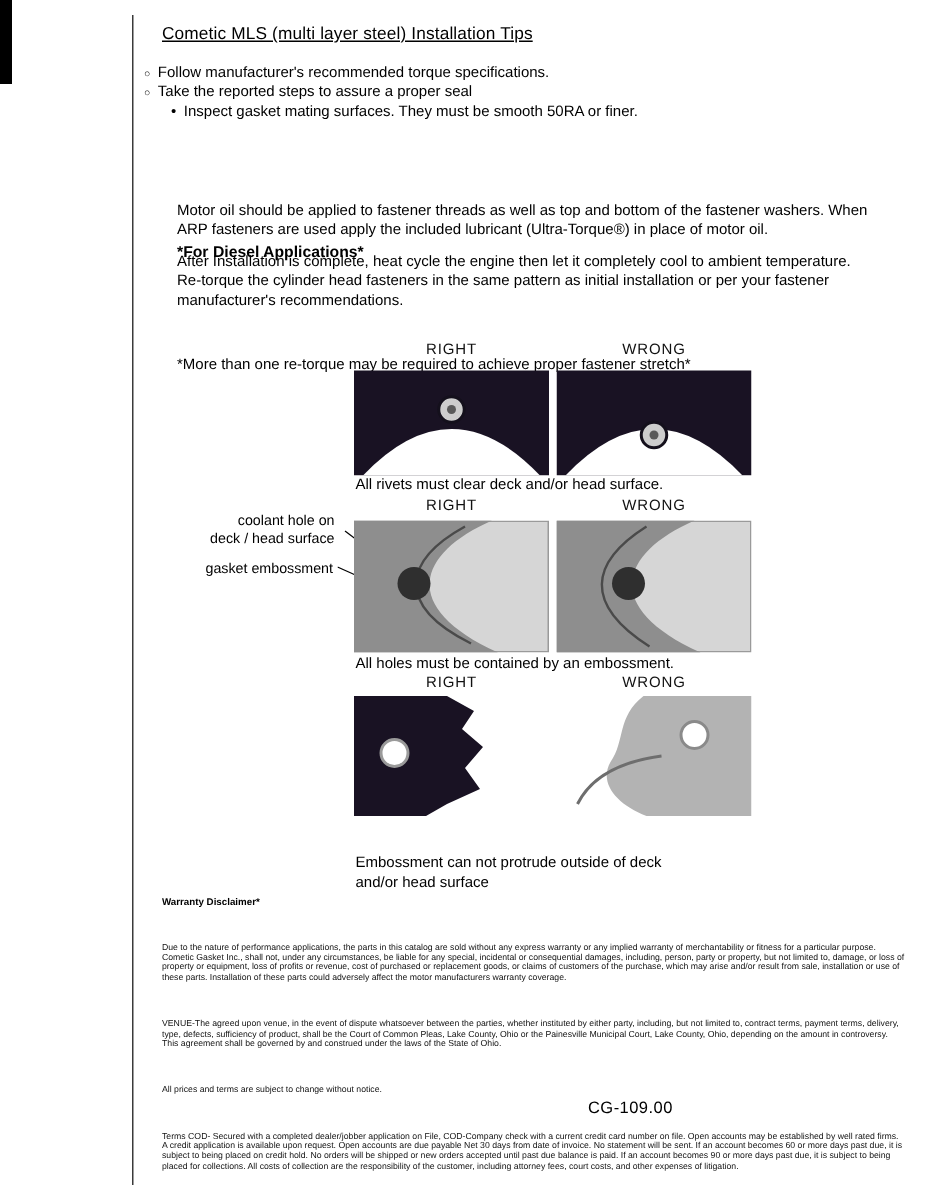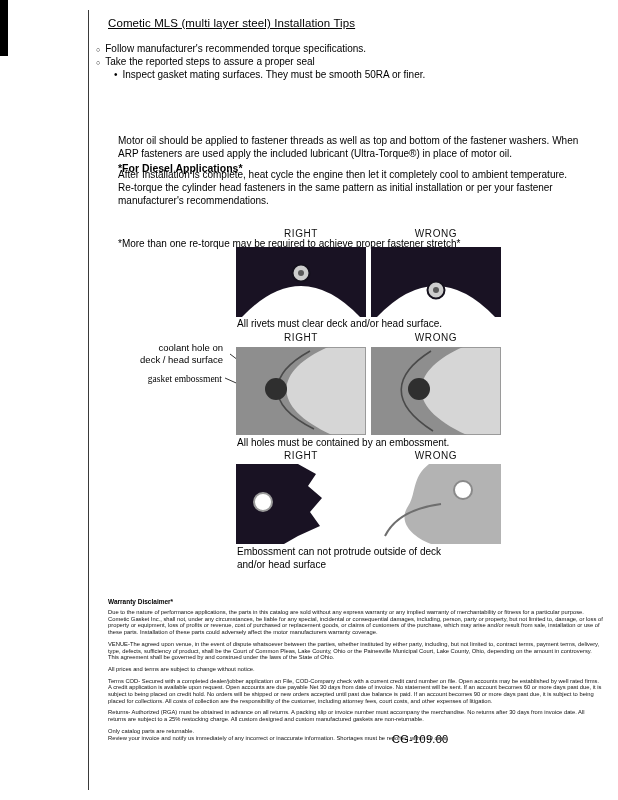--- a/index.html
+++ b/index.html
@@ -21,25 +21,25 @@
   .diesel-heading { position:absolute; left:118px; top:118px; font-size:10.5px; font-weight:bold;margin-top:44px; }
   .para { position:absolute; left:118px; width:465px; font-size:10px; line-height:13px; }
   .para-1 { top:134px; }
   .para-2 { top:168px; }
   .para-3 { top:225px;margin-top:12px; }
 
   .fig-label { position:absolute; width:130px; text-align:center; font-size:10px; letter-spacing:0.6px; color:#111; }
   .fig-img { position:absolute; width:130px; display:block; }
   .fig-img svg { display:block; width:100%; height:100%; }
   .caption { position:absolute; left:237px; font-size:10px; line-height:12.5px; }
-  .pre-line { white-space:pre-line; }
+  .pre-line { white-space:pre-line;margin-top:24px; }
 
   .annot { position:absolute; font-size:9.5px; line-height:11.5px; color:#000; }
   .annot-coolant { left:131px; top:342px; width:92px; text-align:right; }
-  .annot-emboss { left:118px; top:374px; width:104px; text-align:right;font-family:Liberation Serif, serif; }
+  .annot-emboss { left:118px; top:374px; width:104px; text-align:right; }
   .connectors { position:absolute; left:225px; top:348px; width:60px; height:55px; }
 
   .warranty { position:absolute; left:108px; top:598px; width:495px; }
   .warranty-heading { font-size:6.5px; font-weight:bold; margin-bottom:4px; }
   .warranty p { font-size:5.8px; line-height:6.7px; margin-bottom:5px; color:#111; }
 
   .footer-code { position:absolute; left:392px; top:733px; font-size:11px; letter-spacing:0.3px; }
 </style>
 </head>
 <body>

